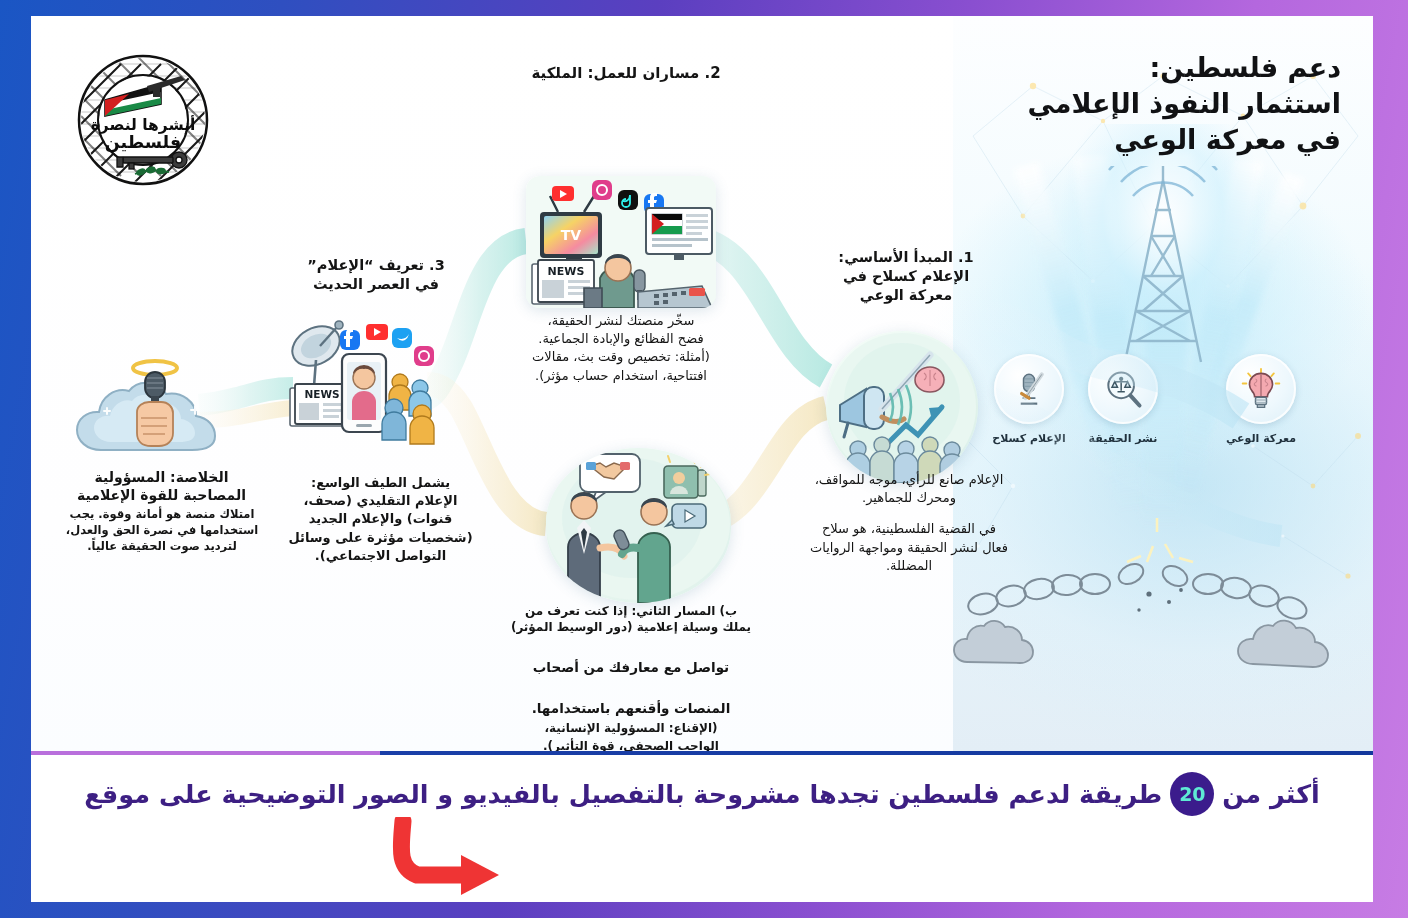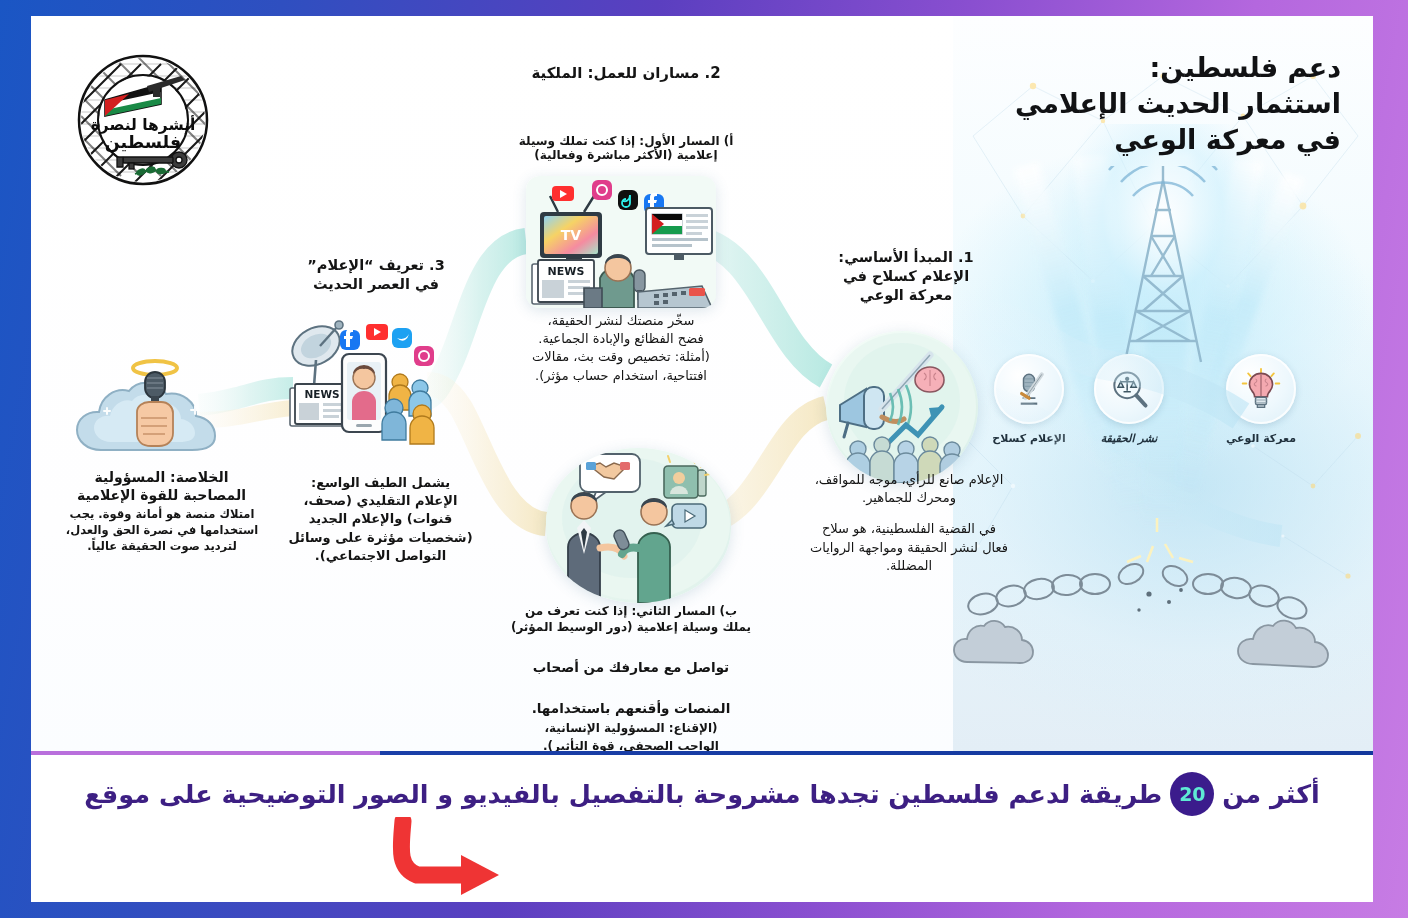--- a/index.html
+++ b/index.html
@@ -222,21 +222,21 @@
             <path d="M24,27v7M17,34h14" stroke="#5d7280" stroke-width="2" fill="none"></path>
             <path d="M15,40 L33,40" stroke="#5d7280" stroke-width="2.4"></path>
             <path d="M38,8 L20,34" stroke="#cfd8dd" stroke-width="4.4" stroke-linecap="round"></path>
             <path d="M38,8 L20,34" stroke="#8d9ba3" stroke-width="1"></path>
             <path d="M16,29 l8,5" stroke="#c98a3c" stroke-width="3.6" stroke-linecap="round"></path>
           </svg>
         </div>
         <div class="lbl">الإعلام كسلاح</div>
       </div>
 
-      <div class="hicon" style="left:126px; top:338px;font-style:italic;">
+      <div class="hicon" style="left:120px; top:338px;">
         <div class="disc">
           <svg viewBox="0 0 48 48" width="44" height="44">
             <circle cx="22" cy="20" r="14" fill="#f4fbfe" stroke="#5d7280" stroke-width="2.2"></circle>
             <path d="M32,31 L42,42" stroke="#5d7280" stroke-width="4.4" stroke-linecap="round"></path>
             <g stroke="#3d5663" stroke-width="1.6" fill="none">
               <path d="M22,12v14M15,16h14M22,11.5a1.5,1.5 0 1 0 0.01 0"></path>
               <path d="M15,16 l-3,6 h6 z" fill="#d8eaf3"></path>
               <path d="M29,16 l-3,6 h6 z" fill="#d8eaf3"></path>
               <path d="M18,27h8"></path>
             </g>
@@ -291,21 +291,21 @@
           </g>
           <g fill="#c3ced8" stroke="#8a97a2" stroke-width="1.8">
             <path d="M14,176 c-8,0-13-6-13-12 0-7 6-12 13-11 1-9 9-15 17-13 5-7 16-7 21,1 9-2 17,5 17,13 7,1 11,6 11,12 0,7-6,11-13,11z"></path>
             <path d="M300,178 c-9,0-15-6-15-13 0-8 7-13 15-12 2-10 11-16 20-13 6-8 18-7 23,2 10-2 19,5 19,14 8,1 13,7 13,13 0,8-7,12-15,12z"></path>
           </g>
         </svg>
       </div>
 
       <div id="herotitle">
         <div>دعم فلسطين:</div>
-        <div>استثمار الحديث الإعلامي</div>
+        <div>استثمار النفوذ الإعلامي</div>
         <div>في معركة الوعي</div>
       </div>
     </div>
 
     <svg id="ribbon" viewBox="0 0 1342 735" preserveAspectRatio="none">
       <defs>
         <linearGradient id="gA" x1="1" y1="0" x2="0" y2="0">
           <stop offset="0%" stop-color="#9fe2d8" stop-opacity=".85"></stop>
           <stop offset="45%" stop-color="#bfeae4" stop-opacity=".7"></stop>
           <stop offset="100%" stop-color="#e7f7f3" stop-opacity=".25"></stop>
@@ -485,24 +485,20 @@
 
             <path d="M58,112 h18 v20 h-18 z" fill="#6b7a85" stroke="#3f4c55" stroke-width="1.6"></path>
           </g>
         </svg>
       </div>
     </div>
 
     <div class="tb" id="t-node2-h">
       <div class="h">2. مساران للعمل: الملكية</div>
     </div>
-    <div class="tb" id="t-node2-a">
-      <div>أ) المسار الأول: إذا كنت تملك وسيلة</div>
-      <div>إعلامية (الأكثر مباشرة وفعالية)</div>
-    </div>
     <div class="tb" id="t-node2-p">
       <div class="p">سخّر منصتك لنشر الحقيقة،</div>
       <div class="p">فضح الفظائع والإبادة الجماعية.</div>
       <div class="p">(أمثلة: تخصيص وقت بث، مقالات</div>
       <div class="p">افتتاحية، استخدام حساب مؤثر).</div>
     </div>
 
     <div class="node" id="node2b">
       <div class="nodecircle">
         <svg viewBox="0 0 185 155" width="185" height="155">

